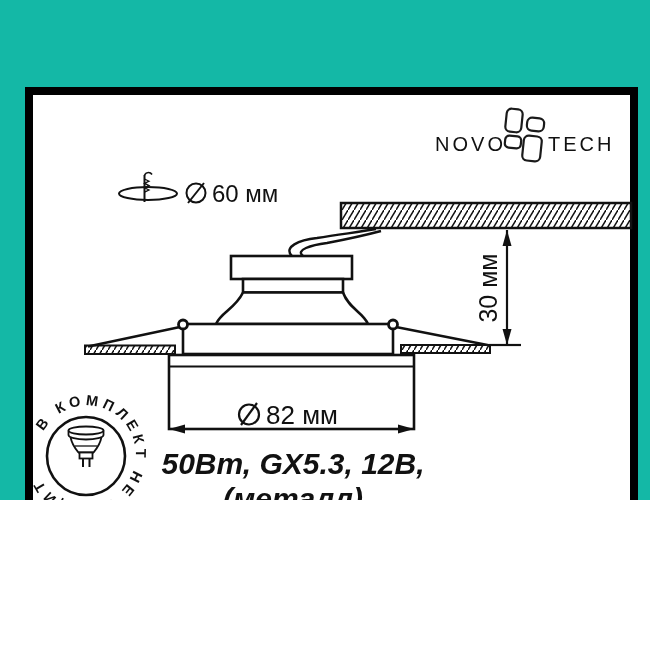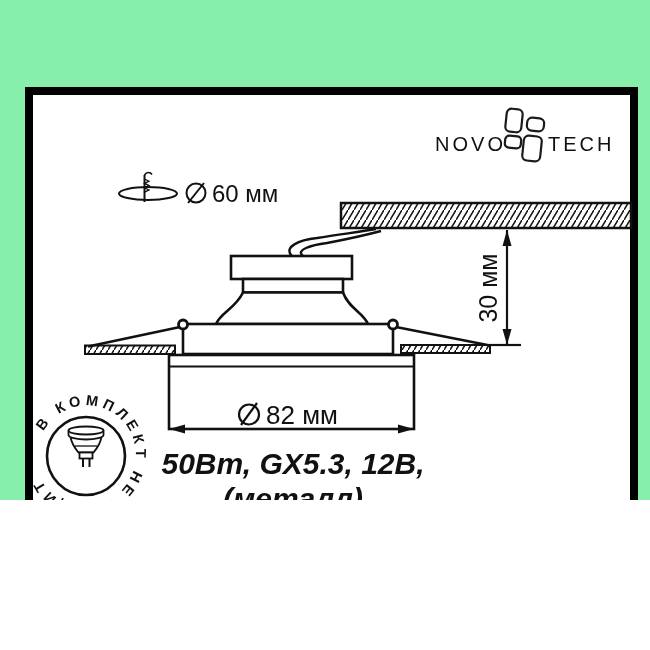--- a/index.html
+++ b/index.html
@@ -1,17 +1,17 @@
 <!DOCTYPE html>
 <html><head>
 <meta charset="utf-8">
 <style>
   html,body{margin:0;padding:0;background:#ffffff;}
   body{width:650px;height:650px;font-family:"Liberation Sans",sans-serif;}
-  .stage{position:relative;width:650px;height:500px;background:#86efac;overflow:hidden;}
+  .stage{position:relative;width:650px;height:500px;background:#14b8a6;overflow:hidden;}
   svg{display:block;}
   svg text{fill:#111;}
 </style>
 </head>
 <body>
 
 <div class="stage">
 <svg width="650" height="650" viewBox="0 0 650 650" xmlns="http://www.w3.org/2000/svg">
 
   <defs>

